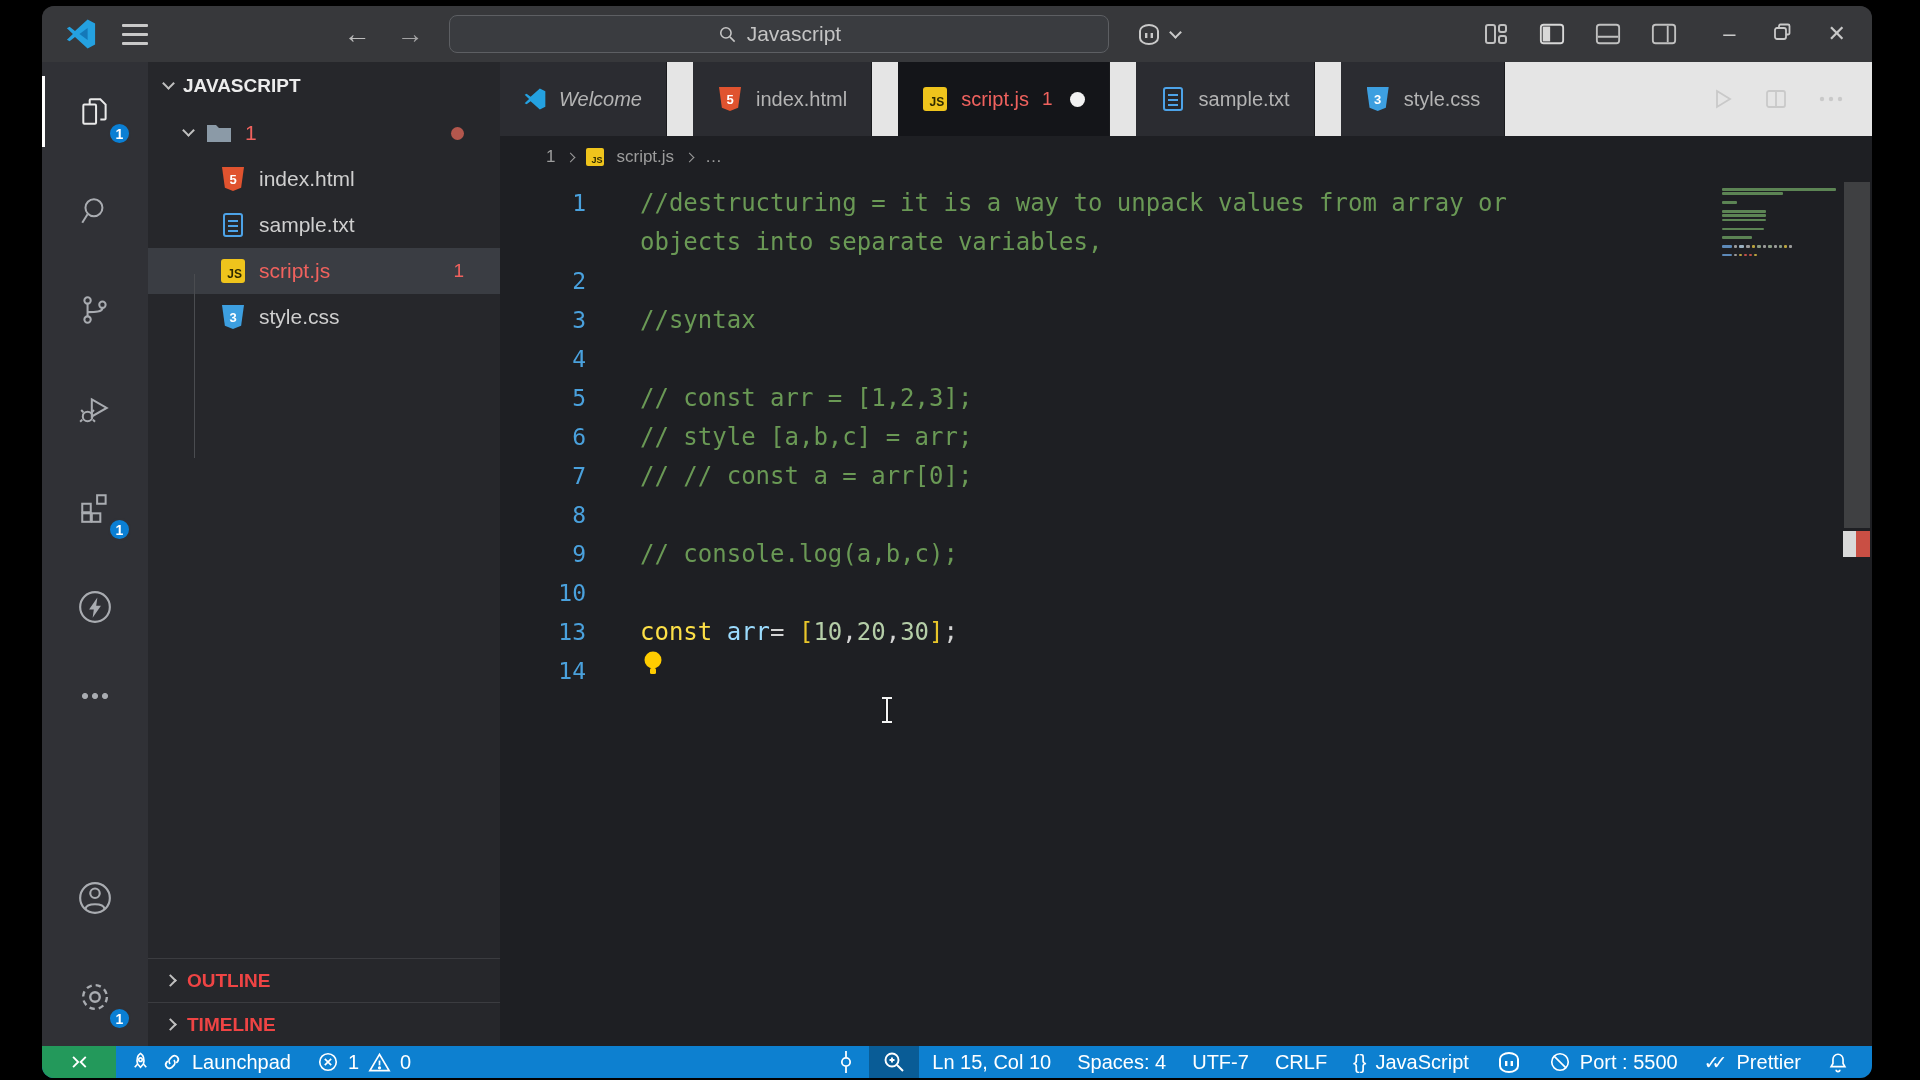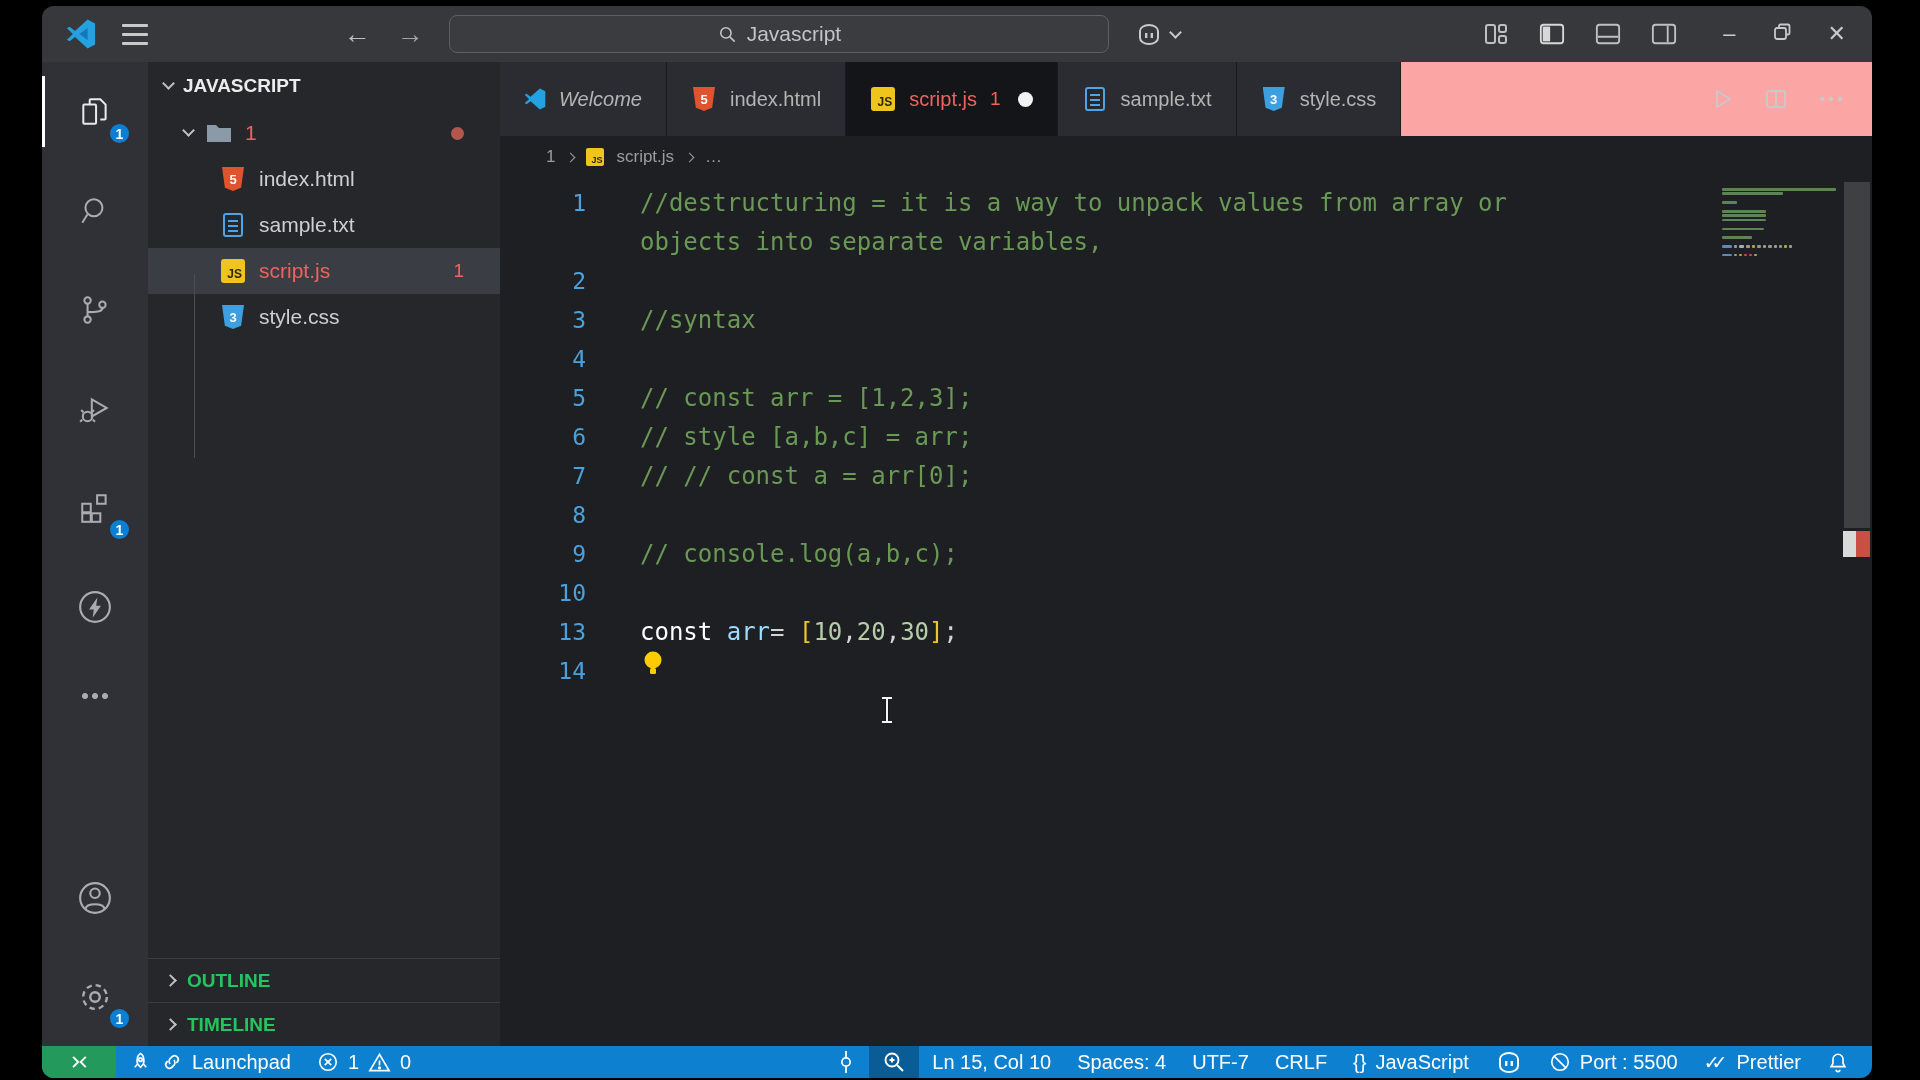--- a/index.html
+++ b/index.html
@@ -57,53 +57,53 @@
   .chev-d { width:9px; height:9px; border-right:2px solid #c0c0c0; border-bottom:2px solid #c0c0c0; transform:rotate(45deg); margin-top:-5px; flex:0 0 auto; }
   .chev-r { width:9px; height:9px; border-right:2px solid #c0c0c0; border-bottom:2px solid #c0c0c0; transform:rotate(-45deg); flex:0 0 auto; }
   .ex-row { height:46px; display:flex; align-items:center; gap:13px; padding-left:72px; font-size:21px; color:#cfcfcf; position:relative; cursor:pointer; }
   .ex-row.folder-row { padding-left:36px; }
   .ex-row.selected { background:#3a3d43; }
   .err-text { color:#f0625e; }
   .row-badge { position:absolute; right:36px; font-size:19px; }
   .mod-dot { position:absolute; right:36px; width:13px; height:13px; border-radius:50%; background:#b3574d; }
   .indent-guide { position:absolute; left:46px; top:212px; width:1px; height:184px; background:#4a4c50; }
   .sidebar-panels { position:absolute; bottom:0; left:0; right:0; }
-  .panel-row { height:44px; display:flex; align-items:center; gap:12px; padding-left:18px; border-top:1px solid #3b3c40; font-weight:bold; font-size:19px; color:#22c55e; cursor:pointer; }
+  .panel-row { height:44px; display:flex; align-items:center; gap:12px; padding-left:18px; border-top:1px solid #3b3c40; font-weight:bold; font-size:19px; color:#ef4444; cursor:pointer; }
 
   
   .fi { width:26px; height:26px; flex:0 0 auto; display:flex; align-items:center; justify-content:center; position:relative; }
   .fi-shield { width:22px; height:24px; clip-path:polygon(0 0,100% 0,87% 86%,50% 100%,13% 86%); display:flex; align-items:center; justify-content:center; color:#fff; font-size:13px; font-weight:bold; }
   .fi-html .fi-shield { background:#e0532f; }
   .fi-css  .fi-shield { background:#3d9fe0; }
   .fi-js { background:#efc41c; width:24px; height:24px; border-radius:3px; color:#2e2a00; font-size:12px; font-weight:bold; display:flex; align-items:flex-end; justify-content:flex-end; padding:2px 3px; }
   .fi-txt { width:20px; height:24px; border:2px solid #4da3e8; border-radius:3px; position:relative; background:#26272b; }
   .fi-txt::before { content:""; position:absolute; left:3px; right:3px; top:5px; height:2px; background:#4da3e8; box-shadow:0 5px 0 #4da3e8, 0 10px 0 #4da3e8; }
 
   
   .editor-col { flex:1; display:flex; flex-direction:column; min-width:0; background:#1e1f23; }
-  .tabbar { height:74px; flex:0 0 auto; background:#fca5a5; display:flex; align-items:stretch; }
+  .tabbar { height:74px; flex:0 0 auto; background:#e5e5e5; display:flex; align-items:stretch;gap:26px; }
   .tab { display:flex; align-items:center; gap:13px; padding:0 24px; background:#2b2c31; border-right:1px solid #191a1d; font-size:20px; color:#b4b4b4; cursor:pointer; white-space:nowrap; }
   .tab.active { background:#141519; color:#f0625e; }
   .tab .tab-badge { color:#f0625e; font-size:19px; }
   .tab .mod-circle { width:15px; height:15px; border-radius:50%; background:#f2f2f2; margin-left:4px; }
   .tab.welcome span.lbl { font-style:italic; }
   .tab-actions { margin-left:auto; display:flex; align-items:center; gap:30px; padding-right:28px; color:#c9c9c9; }
   .tab-actions .ta { font-size:24px; cursor:pointer; display:flex; align-items:center; }
 
   .breadcrumbs { height:42px; flex:0 0 auto; display:flex; align-items:center; gap:12px; padding-left:46px; color:#9d9d9d; font-size:17px; }
   .bc-sep { width:7px; height:7px; border-right:1.6px solid #9d9d9d; border-bottom:1.6px solid #9d9d9d; transform:rotate(-45deg); }
   .bc-js { background:#efc41c; width:18px; height:18px; border-radius:2px; color:#2e2a00; font-size:9px; font-weight:bold; display:flex; align-items:flex-end; justify-content:flex-end; padding:1px 2px; }
 
   .codearea { flex:1; position:relative; display:flex; font-family:"DejaVu Sans Mono", monospace; font-size:24px; min-height:0; overflow:hidden; }
   .lines { flex:1; padding-top:6px; min-width:0; }
   .code-line { display:flex; height:39px; line-height:39px; position:relative; }
   .code-line.current { border-top:1px solid #3d3e42; border-bottom:1px solid #3d3e42; }
   .gutter { width:86px; flex:0 0 auto; text-align:right; color:#4aa1dd; font-size:23px; cursor:pointer; }
   .codetext { margin-left:54px; white-space:pre; }
-  .c { color:#6a9955; } .k { color:#ffffff; } .v { color:#9cdcfe; }
+  .c { color:#6a9955; } .k { color:#fde047; } .v { color:#9cdcfe; }
   .n { color:#b5cea8; } .p { color:#d4d4d4; } .b { color:#e9c62a; }
   .m { outline:1px solid #8a8a8a; outline-offset:2px; }
   .sq { text-decoration-line:underline; text-decoration-style:wavy; text-decoration-color:#d14942; text-decoration-thickness:2px; text-underline-offset:7px; }
   .cursor-bar { display:inline-block; width:2.5px; height:28px; background:#ececec; vertical-align:middle; margin-left:1px; }
   .bulb { display:inline-block; vertical-align:middle; margin-top:-6px; }
 
   .minimap { width:128px; flex:0 0 auto; padding-top:10px; }
   .mrow { height:4.4px; display:flex; gap:2px; padding-left:8px; }
   .mtok { height:2.6px; border-radius:1px; flex:0 0 auto; }
   .oruler { width:30px; flex:0 0 auto; position:relative; }

